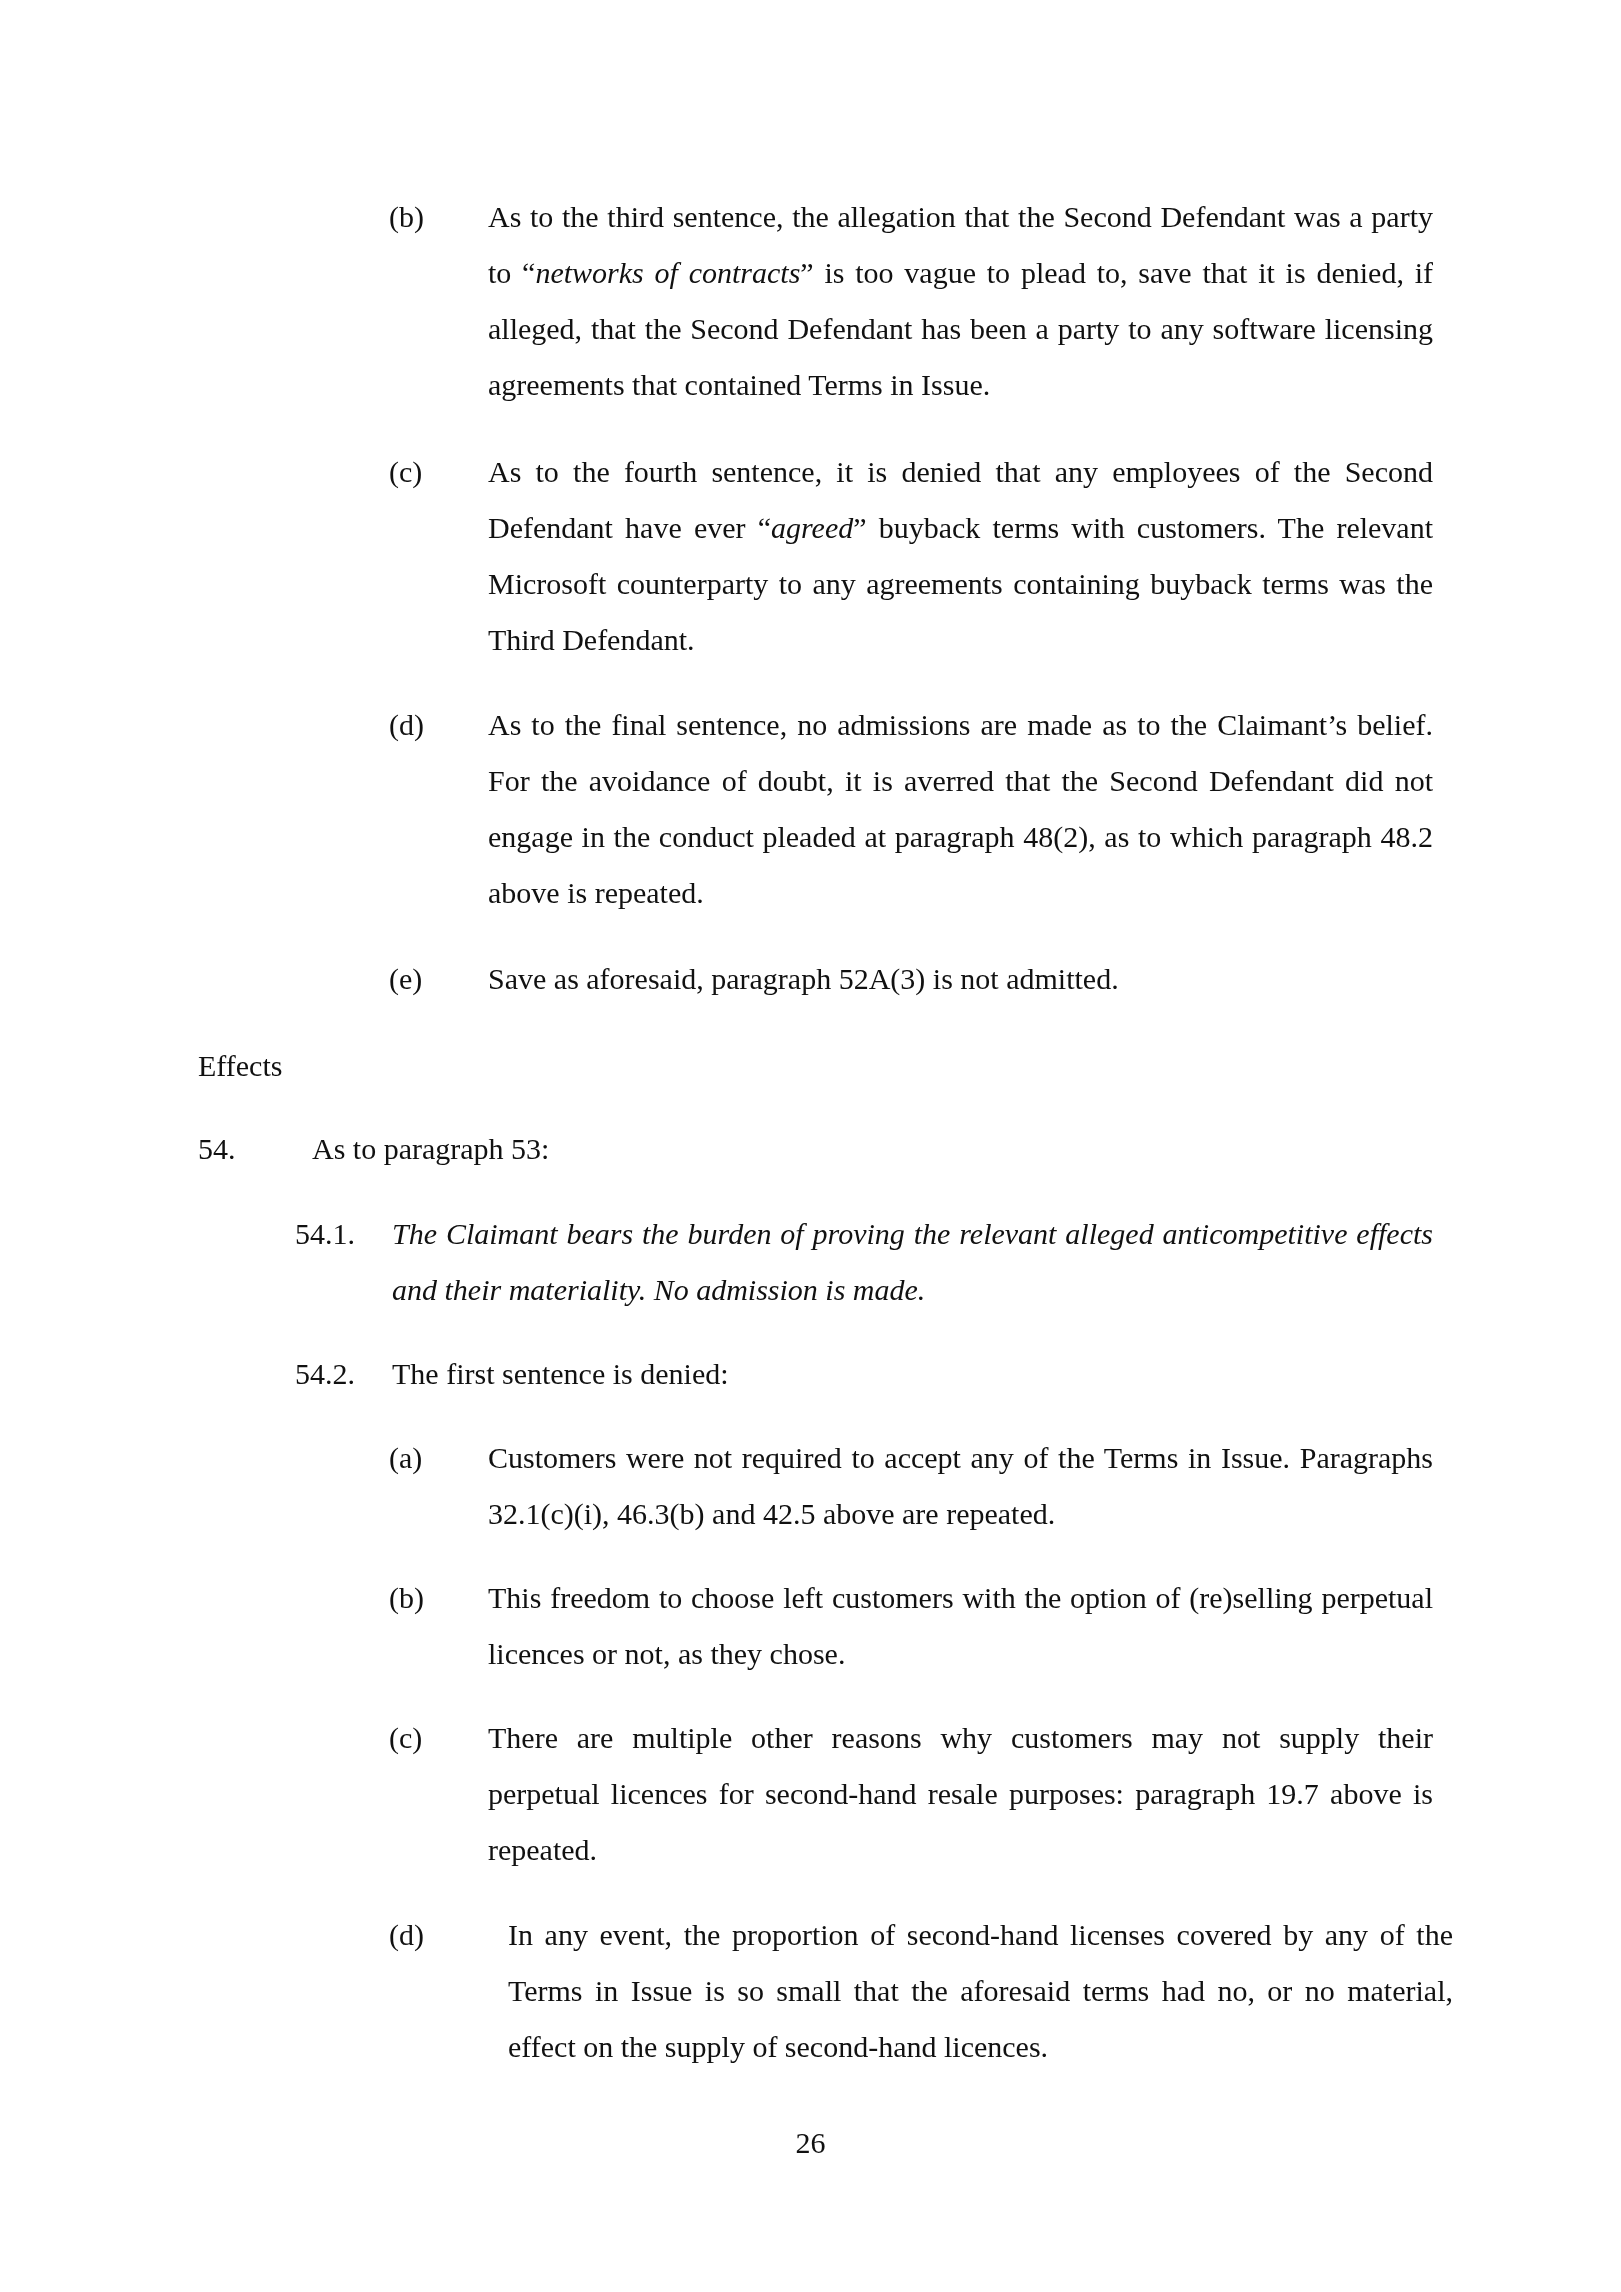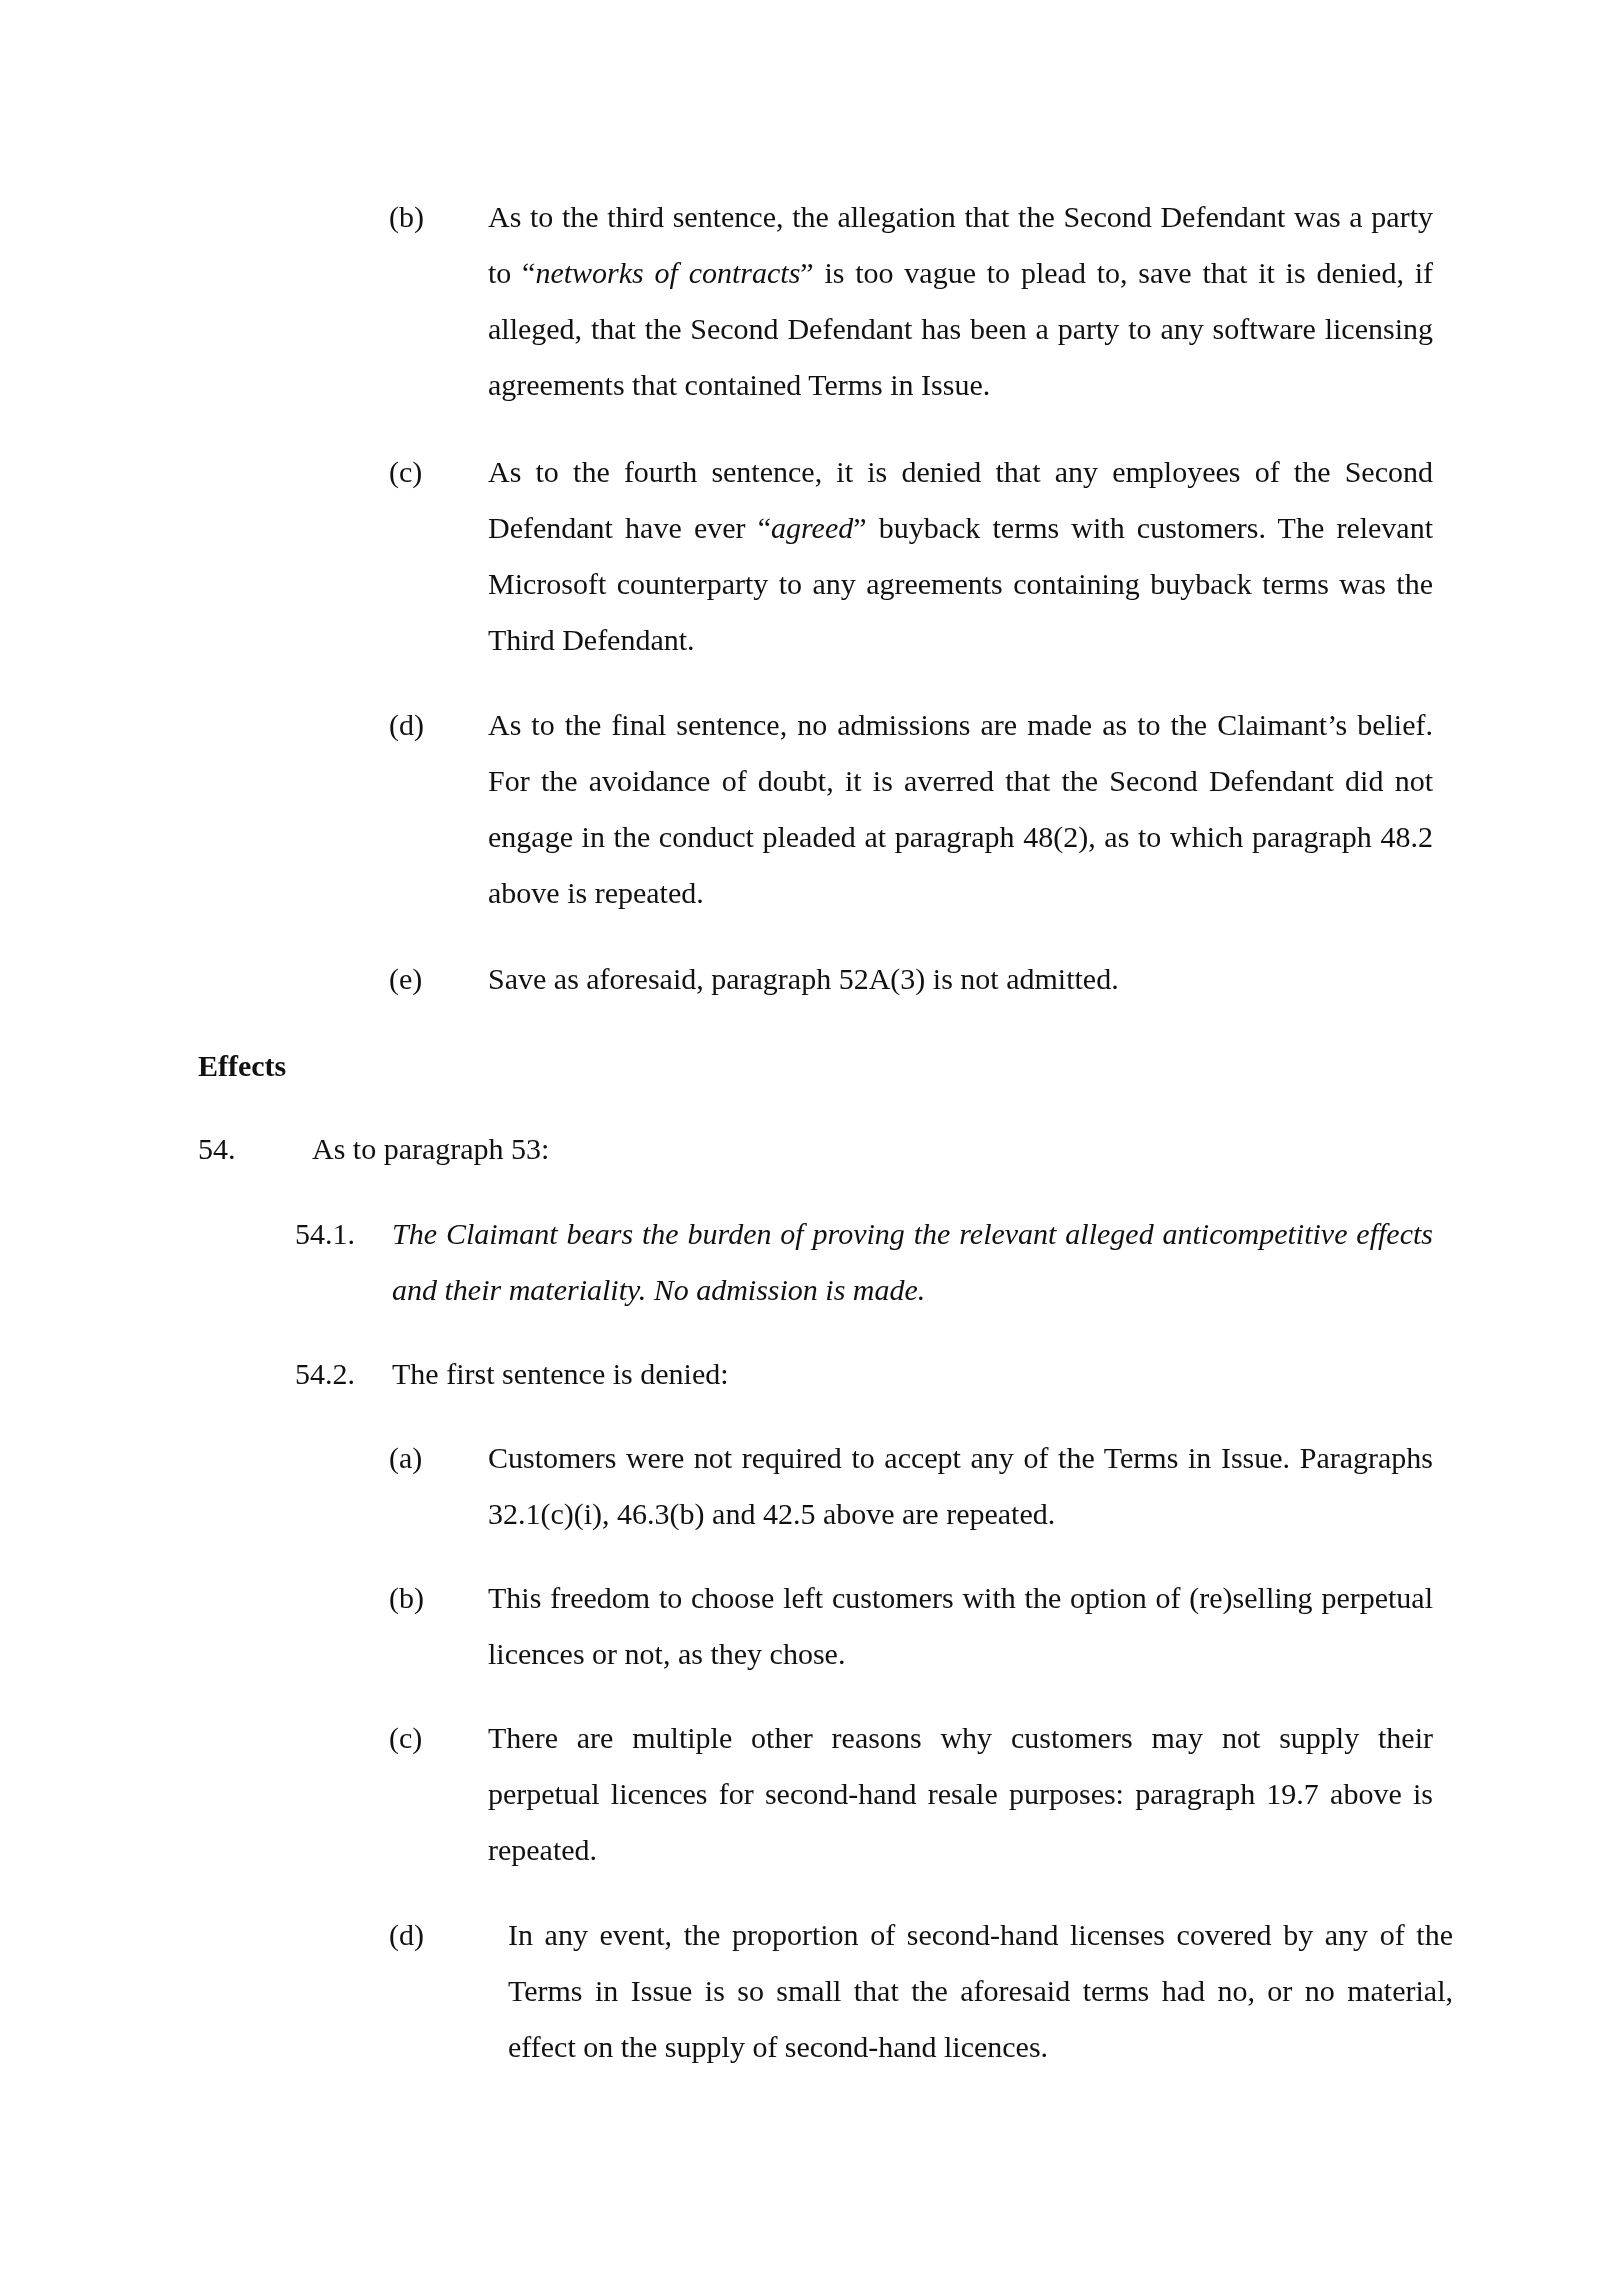--- a/index.html
+++ b/index.html
@@ -30,21 +30,21 @@
     position: absolute;
     white-space: nowrap;
   }
   .text {
     position: absolute;
     text-align: justify;
     text-align-last: left;
   }
   .heading {
     position: absolute;
-    font-weight: bold;
+    font-weight: normal;
     line-height: 39px;
   }
   .page-number {
     position: absolute;
     left: 0;
     width: 1621px;
     text-align: center;
     line-height: 39px;
   }
   i { font-style: italic; }
@@ -104,15 +104,16 @@
   <div class="row" style="top:1710px;left:0;width:1621px;">
     <span class="label" style="left:389px;">(c)</span>
     <div class="text" style="left:488px;width:945px;">There are multiple other reasons why customers may not supply their perpetual licences for second-hand resale purposes: paragraph 19.7 above is repeated.</div>
   </div>
 
   <div class="row" style="top:1907px;left:0;width:1621px;">
     <span class="label" style="left:389px;">(d)</span>
     <div class="text" style="left:488px;width:945px;margin-left:20px;">In any event, the proportion of second-hand licenses covered by any of the Terms in Issue is so small that the aforesaid terms had no, or no material, effect on the supply of second-hand licences.</div>
   </div>
 
+  <div class="page-number" style="top:2123px;">26</div>
 
 </div>
 
 
 </body></html>

